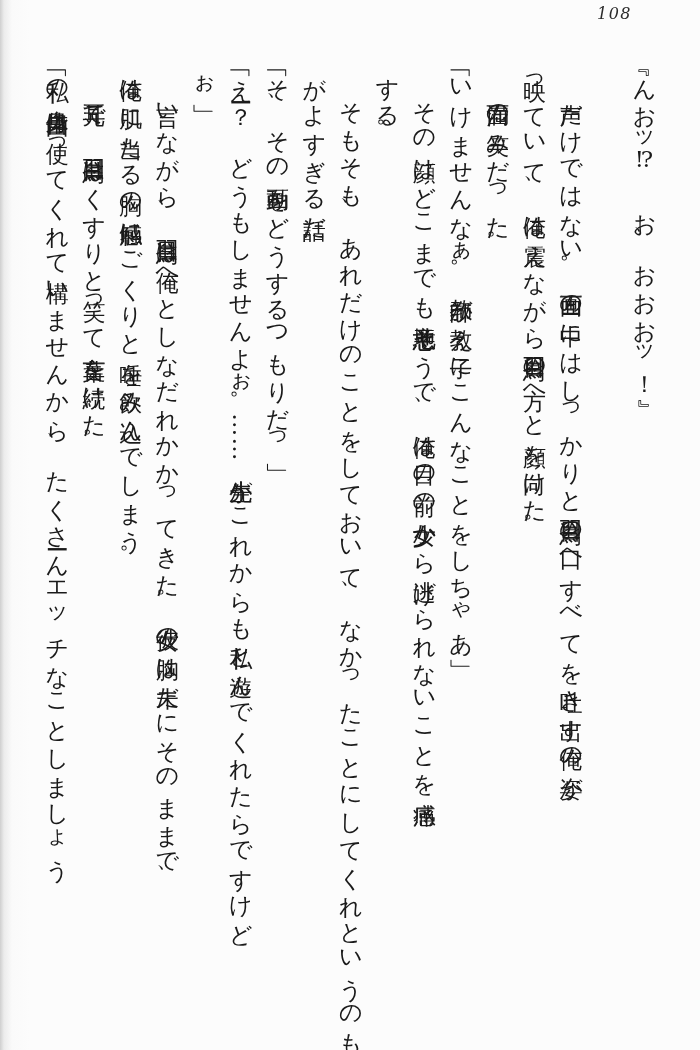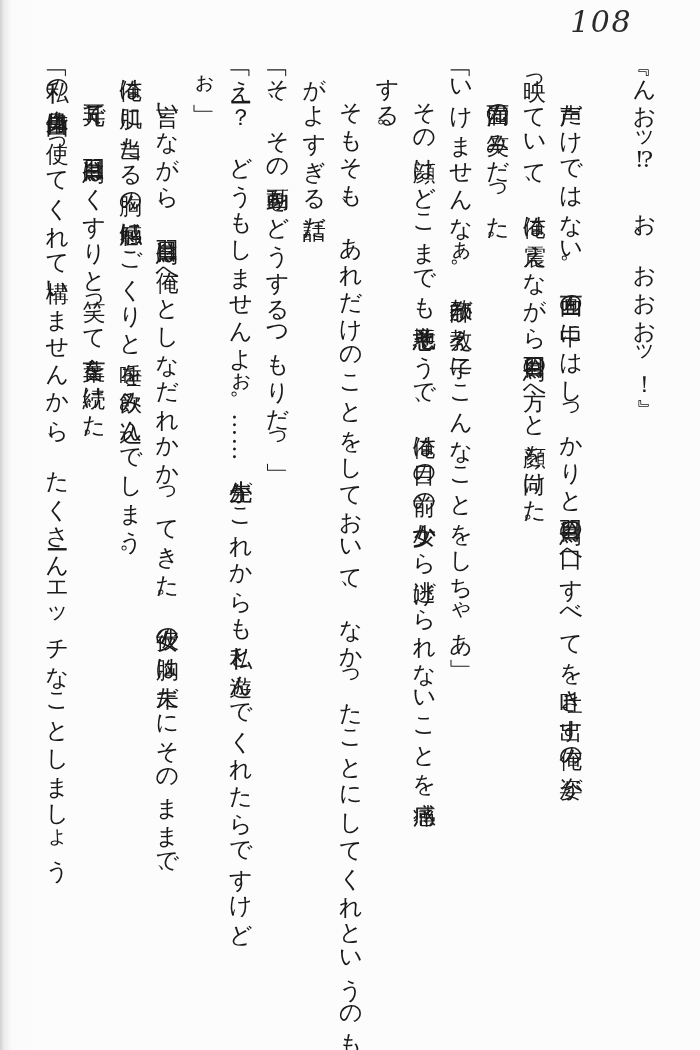--- a/index.html
+++ b/index.html
@@ -18,21 +18,21 @@
     height: 1050px;
     overflow: hidden;
     
     background: linear-gradient(90deg, #cfcfcf 0px, #ececec 4px, #fafafa 12px, #fcfcfc 30px);
   }
   .page-number {
     position: absolute;
     top: 4px;
     right: 68px;
     font-style: italic;
-    font-size: 30px;
+    font-size: 16px;
     letter-spacing: 1.5px;
     color: #2b2b2b;
   }
   .text-block {
     position: absolute;
     top: 62px;
     right: 37px;
     height: 960px;
     writing-mode: vertical-rl;
     text-orientation: mixed;

